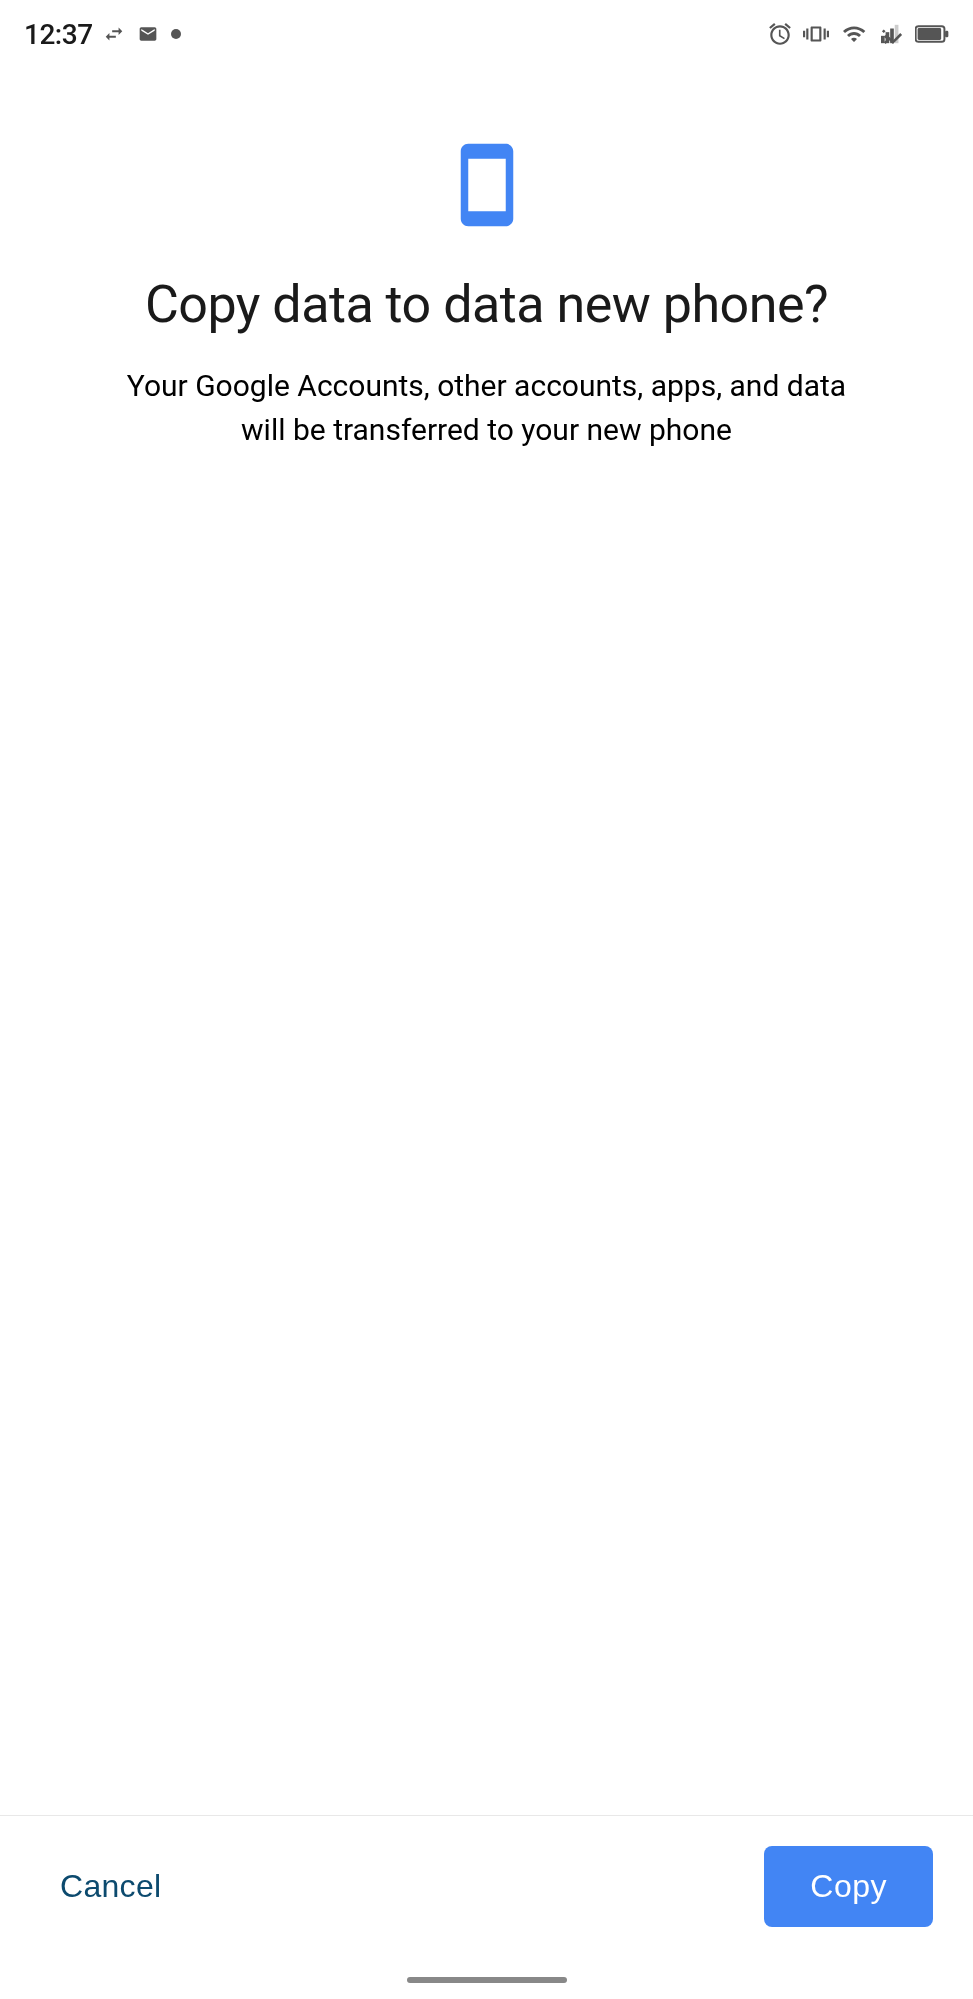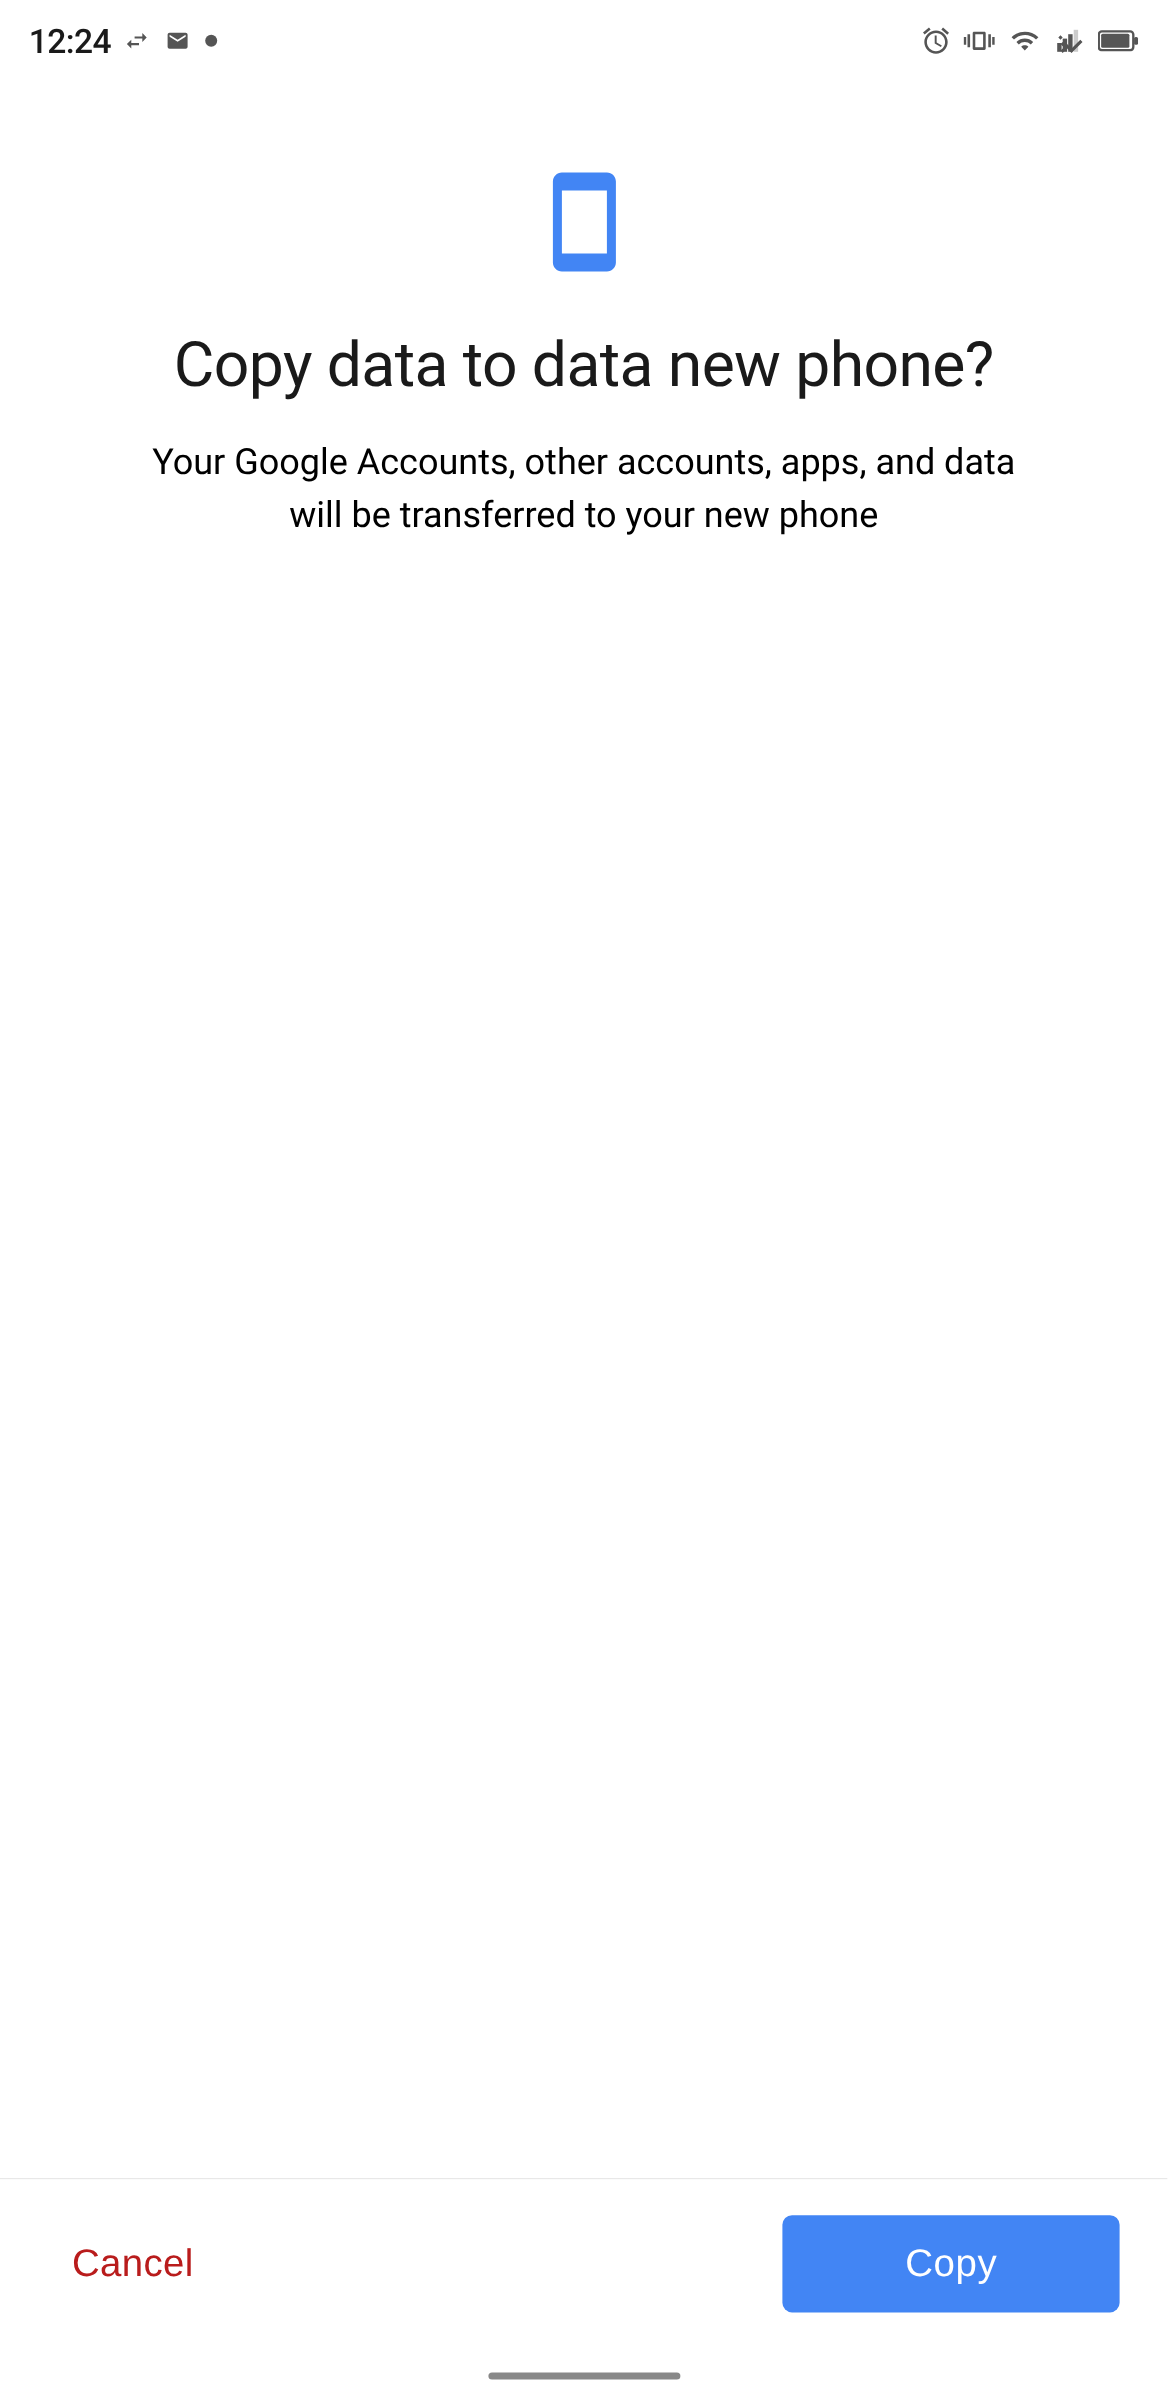--- a/index.html
+++ b/index.html
@@ -90,37 +90,37 @@
       display: flex;
       justify-content: space-between;
       align-items: center;
       padding: 30px 40px 50px 40px;
       border-top: 1px solid #e8e8e8;
     }
 
     .cancel-button {
       font-size: 32px;
       font-weight: 500;
-      color: #b91c1c;
+      color: #0c4a6e;
       background: none;
       border: none;
       cursor: pointer;
       padding: 20px 20px;
       letter-spacing: 0.3px;
     }
 
     .copy-button {
       font-size: 32px;
       font-weight: 500;
       color: #ffffff;
       background: #4285f4;
       border: none;
       border-radius: 8px;
       cursor: pointer;
-      padding: 22px 102px;
+      padding: 22px 46px;
       letter-spacing: 0.5px;
     }
 
     
     .home-indicator {
       display: flex;
       justify-content: center;
       padding-bottom: 16px;
     }
 
@@ -129,21 +129,21 @@
       height: 6px;
       background: #888;
       border-radius: 3px;
     }
   </style>
 </head>
 <body>
 
 <div class="status-bar">
   <div class="status-bar-left">
-    <span class="status-time">12:24</span>
+    <span class="status-time">12:37</span>
 
     <svg width="22" height="22" viewBox="0 0 24 24" fill="#555">
       <path d="M6.99 11L3 15l3.99 4v-3H14v-2H6.99v-3zM21 9l-3.99-4v3H10v2h7.01v3L21 9z"></path>
     </svg>
 
     <svg width="26" height="20" viewBox="0 0 24 24" fill="#555">
       <path d="M20 4H4c-1.1 0-2 .9-2 2v12c0 1.1.9 2 2 2h16c1.1 0 2-.9 2-2V6c0-1.1-.9-2-2-2zm0 4l-8 5-8-5V6l8 5 8-5v2z"></path>
     </svg>
     <div class="status-dot"></div>
   </div>

